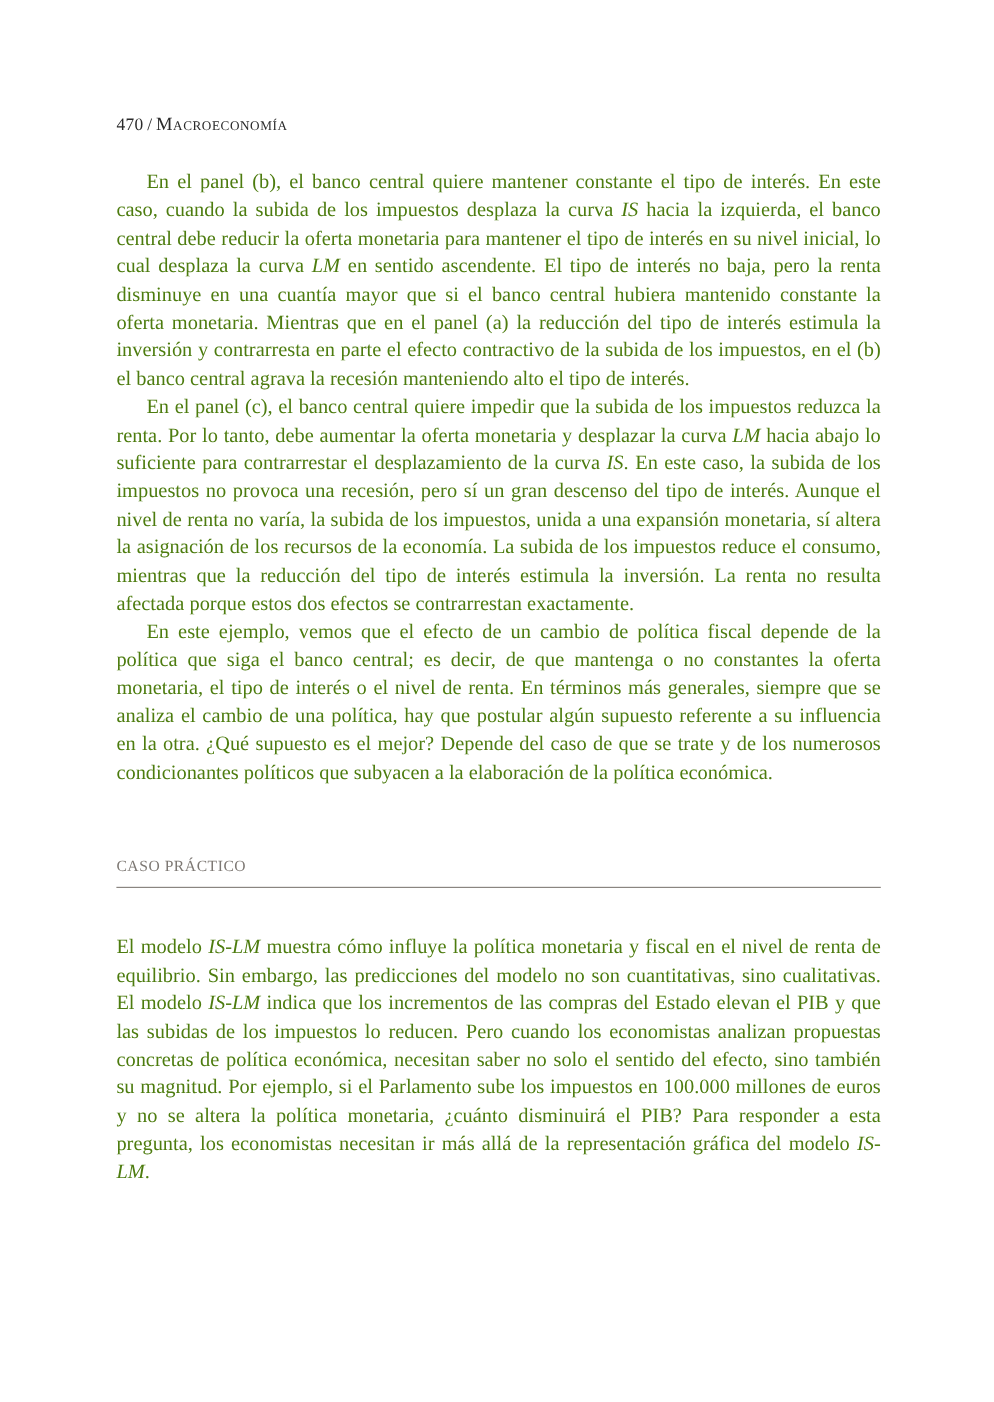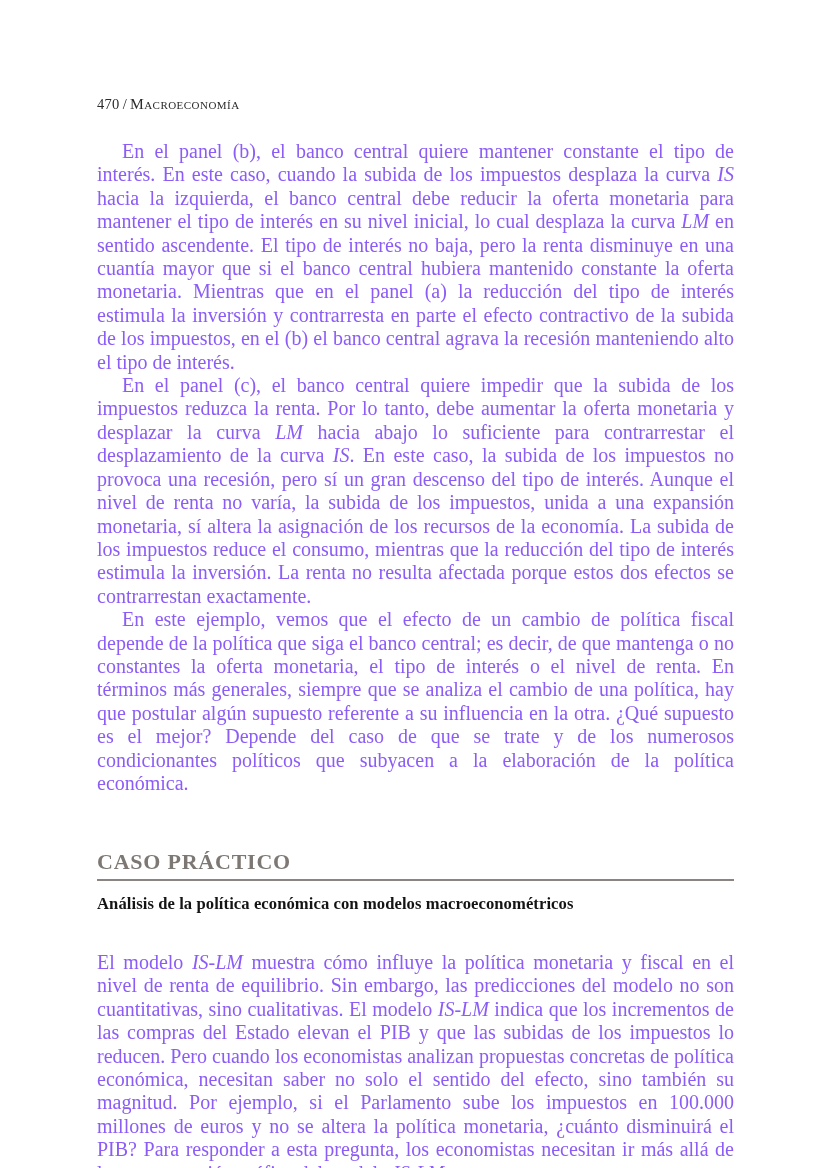--- a/index.html
+++ b/index.html
@@ -45,41 +45,41 @@
     position: absolute;
     left: 97px;
     top: 140px;
     width: 637px;
   }
 
   p.body {
     margin: 0;
     text-indent: 25px;
     text-align: justify;
-    font-size: 20px;
+    font-size: 17px;
     line-height: 23.4px;
-    color: #8b5cf6;
+    color: #4d7c0f;
     hyphens: manual;
   }
   p.body.noindent {
     text-indent: 0;
     margin-top: 37px;
   }
 
   i, .it {
     font-style: italic;
   }
 
   
   .case-block {
     margin-top: 56px;
   }
   .case-kicker {
-    font-size: 22px;
-    font-weight: 700;
+    font-size: 13px;
+    font-weight: 400;
     color: #7d7873;
     letter-spacing: 0.035em;
     line-height: 22px;
     padding-bottom: 3px;
   }
   .case-rule {
     width: 637px;
     height: 1.5px;
     background: #8a8580;
     margin-top: 3px;
@@ -109,19 +109,18 @@
 
     <p class="body"><span>En el panel (b), el banco central quiere mantener constante el tipo de interés. En este caso, cuando la subida de los impuestos desplaza la curva </span><i>IS</i><span> hacia la izquierda, el banco central debe reducir la oferta monetaria para mantener el tipo de interés en su nivel inicial, lo cual desplaza la curva </span><i>LM</i><span> en sentido ascendente. El tipo de interés no baja, pero la renta disminuye en una cuantía mayor que si el banco central hubiera mantenido constante la oferta monetaria. Mientras que en el panel (a) la reducción del tipo de interés estimula la inversión y contrarresta en parte el efecto contractivo de la subida de los impuestos, en el (b) el banco central agrava la recesión manteniendo alto el tipo de interés.</span></p>
 
     <p class="body"><span>En el panel (c), el banco central quiere impedir que la subida de los impuestos reduzca la renta. Por lo tanto, debe aumentar la oferta monetaria y desplazar la curva </span><i>LM</i><span> hacia abajo lo suficiente para contrarrestar el desplazamiento de la curva </span><i>IS</i><span>. En este caso, la subida de los impuestos no provoca una recesión, pero sí un gran descenso del tipo de interés. Aunque el nivel de renta no varía, la subida de los impuestos, unida a una expansión monetaria, sí altera la asignación de los recursos de la economía. La subida de los impuestos reduce el consumo, mientras que la reducción del tipo de interés estimula la inversión. La renta no resulta afectada porque estos dos efectos se contrarrestan exactamente.</span></p>
 
     <p class="body">En este ejemplo, vemos que el efecto de un cambio de política fiscal depende de la política que siga el banco central; es decir, de que mantenga o no constantes la oferta monetaria, el tipo de interés o el nivel de renta. En términos más generales, siempre que se analiza el cambio de una política, hay que postular algún supuesto referente a su influencia en la otra. ¿Qué supuesto es el mejor? Depende del caso de que se trate y de los numerosos condicionantes políticos que subyacen a la elaboración de la política económica.</p>
 
     <div class="case-block">
       <div class="case-kicker">CASO PRÁCTICO</div>
       <div class="case-rule"></div>
-      <div class="case-title">Análisis de la política económica con modelos macroeconométricos</div>
 
       <p class="body noindent case-body"><span>El modelo </span><i>IS-LM</i><span> muestra cómo influye la política monetaria y fiscal en el nivel de renta de equilibrio. Sin embargo, las predicciones del modelo no son cuantitativas, sino cualitativas. El modelo </span><i>IS-LM</i><span> indica que los incrementos de las compras del Estado elevan el PIB y que las subidas de los impuestos lo reducen. Pero cuando los economistas analizan propuestas concretas de política económica, necesitan saber no solo el sentido del efecto, sino también su magnitud. Por ejemplo, si el Parlamento sube los impuestos en 100.000 millones de euros y no se altera la política monetaria, ¿cuánto disminuirá el PIB? Para responder a esta pregunta, los economistas necesitan ir más allá de la representación gráfica del modelo </span><i>IS-LM</i><span>.</span></p>
     </div>
 
   </div>
 </div>
 
 </body></html>

